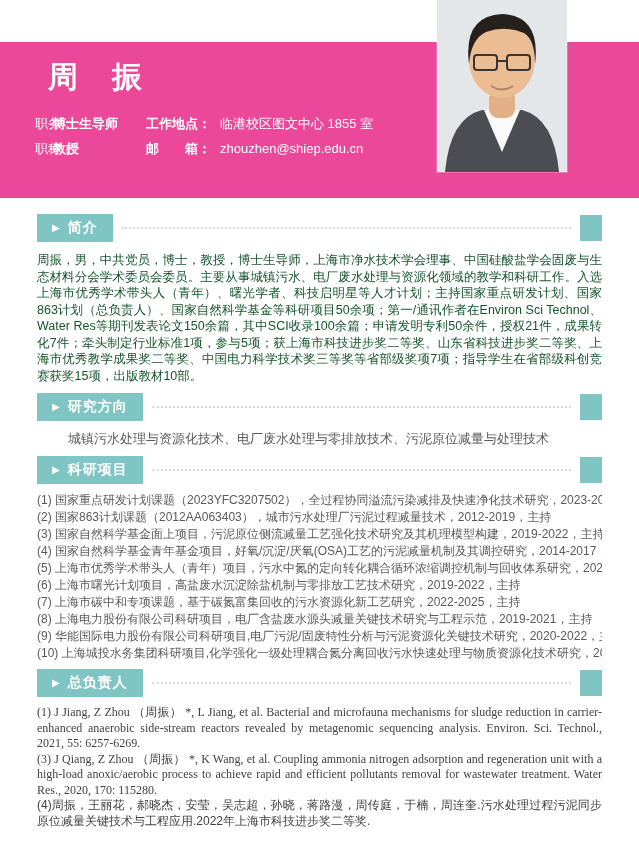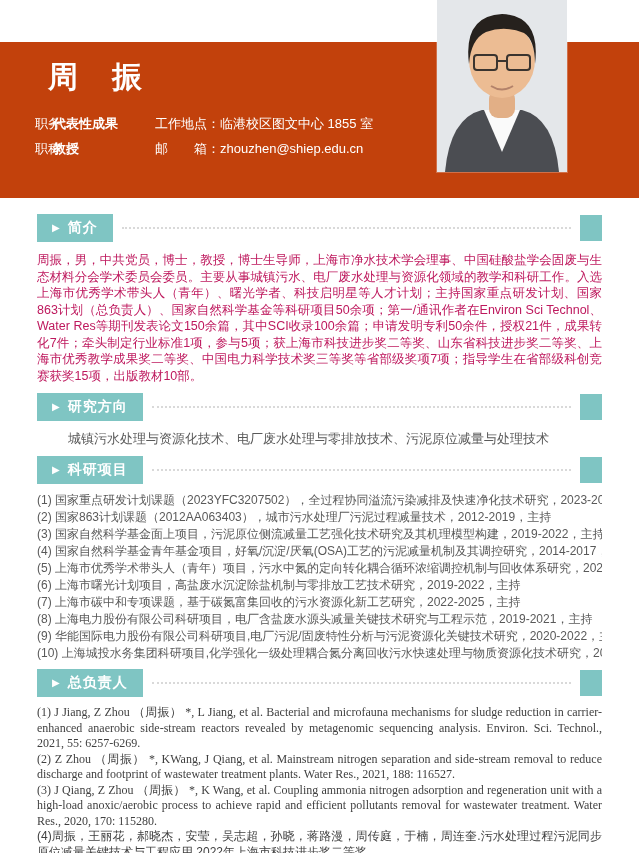--- a/index.html
+++ b/index.html
@@ -4,41 +4,41 @@
 <style>
   html,body{margin:0;padding:0;}
   body{
     width:639px;height:853px;overflow:hidden;background:#ffffff;
     font-family:"Liberation Sans","DejaVu Sans",sans-serif;
     -webkit-font-smoothing:antialiased;
   }
   .page{position:relative;width:639px;height:853px;background:#ffffff;}
   .topstrip{height:42px;background:#ffffff;}
   
-  .hero{height:156px;background:#c2410c;color:#fff;box-sizing:border-box;padding:18px 0 0 48px;}
+  .hero{height:156px;background:#ec4899;color:#fff;box-sizing:border-box;padding:18px 0 0 48px;}
   .name{margin:0;font-size:30px;font-weight:bold;letter-spacing:2px;line-height:1.15;}
   .info{margin-top:20px;margin-left:-13px;font-size:13px;}
   .info-row{display:flex;align-items:baseline;margin-bottom:7px;}
   .info-row span{display:inline-block;white-space:nowrap;}
   .l1{width:18px;font-weight:normal;}
   .v1{width:93px;font-weight:bold;}
-  .l2{width:74px;font-weight:normal;text-align:right;}
+  .l2{width:74px;font-weight:bold;}
   .v2{font-weight:normal;}
   
   .photo{position:absolute;top:0;left:437px;width:130px;height:172px;overflow:hidden;box-shadow:0 0 0 1px rgba(255,255,255,.25);}
   
   .content{padding:0 37px;}
   .sec-header{display:flex;align-items:center;height:28px;}
   .badge{background:#7fc5c3;color:#fff;height:28px;display:flex;align-items:center;padding:0 15px;gap:8px;}
   .badge .ttl{font-size:14px;font-weight:bold;letter-spacing:1px;text-align:center;}
   .badge .arrow{font-size:10px;line-height:1;transform:translateY(-0.5px);}
   .dots{flex:1;border-top:2px dotted #d9d9d9;margin:0 9px;height:0;}
   .sq{width:22px;height:26px;background:#7fc5c3;flex:0 0 auto;}
   .hd-intro{margin-top:16px;}
-  .intro-text{margin:10px 0 0;font-size:12.5px;line-height:16.5px;color:#be185d;text-align:justify;}
+  .intro-text{margin:10px 0 0;font-size:12.5px;line-height:16.5px;color:#14532d;text-align:justify;}
   .hd-research{margin-top:9px;}
   .research-text{margin:9px 0 0 31px;font-size:13px;line-height:17px;color:#595959;}
   .hd-projects{margin-top:9px;}
   .proj-list{margin-top:8px;}
   .proj-item{font-size:12px;line-height:17px;color:#595959;white-space:nowrap;overflow:hidden;}
   .hd-ach{margin-top:7px;}
   .pub-list{margin-top:8px;}
   .pub-item{font-size:12px;line-height:15.5px;color:#3f3f3f;text-align:justify;}
   .pub-en{font-family:"Liberation Serif","DejaVu Serif",serif;}
   .pub-zh{font-family:"Liberation Sans","DejaVu Sans",sans-serif;}
@@ -47,21 +47,21 @@
 <body>
 
 <div class="page">
   <div class="topstrip"></div>
 
   <div class="hero">
     <h1 class="name">周　振</h1>
     <div class="info">
       <div class="info-row">
         <span class="l1">职务：</span>
-        <span class="v1">代表性成果</span>
+        <span class="v1">博士生导师</span>
         <span class="l2">工作地点：</span>
         <span class="v2">临港校区图文中心 1855 室</span>
       </div>
       <div class="info-row">
         <span class="l1">职称：</span>
         <span class="v1">教授</span>
         <span class="l2">邮　　箱：</span>
         <span class="v2">zhouzhen@shiep.edu.cn</span>
       </div>
     </div>
@@ -142,21 +142,20 @@
         <span class="arrow">▶</span>
         <span class="ttl">总负责人</span>
       </div>
       <div class="dots"></div>
       <div class="sq"></div>
     </div>
     <div class="pub-list">
 
         <div class="pub-item pub-en">(1) J Jiang, Z Zhou （周振） *, L Jiang, et al. Bacterial and microfauna mechanisms for sludge reduction in carrier-enhanced anaerobic side-stream reactors revealed by metagenomic sequencing analysis. Environ. Sci. Technol., 2021, 55: 6257-6269.</div>
 
-        <div class="pub-item pub-en">(2) Z Zhou （周振） *, KWang, J Qiang, et al. Mainstream nitrogen separation and side-stream removal to reduce discharge and footprint of wastewater treatment plants. Water Res., 2021, 188: 116527.</div>
 
         <div class="pub-item pub-en">(3) J Qiang, Z Zhou （周振） *, K Wang, et al. Coupling ammonia nitrogen adsorption and regeneration unit with a high-load anoxic/aerobic process to achieve rapid and efficient pollutants removal for wastewater treatment. Water Res., 2020, 170: 115280.</div>
 
         <div class="pub-item pub-zh">(4)周振，王丽花，郝晓杰，安莹，吴志超，孙晓，蒋路漫，周传庭，于楠，周连奎.污水处理过程污泥同步原位减量关键技术与工程应用.2022年上海市科技进步奖二等奖.</div>
 
       </div>
 
   </main>
 </div>
 

